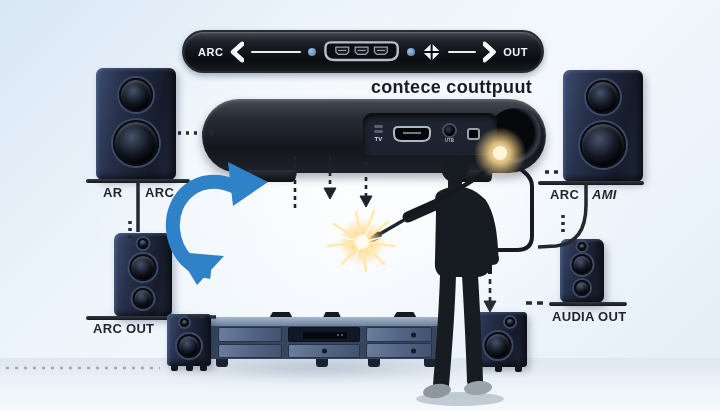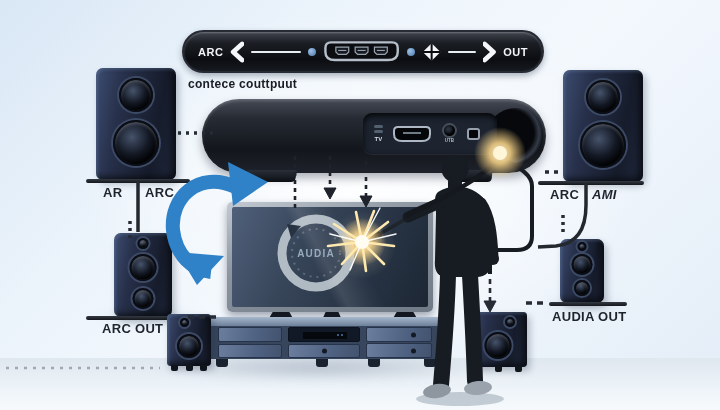--- a/index.html
+++ b/index.html
@@ -16,22 +16,22 @@
   
   .banner{position:absolute; left:182px; top:30px; width:362px; height:43px;
     border-radius:22px;
     background:linear-gradient(180deg,#41454e 0%,#1b1e24 28%,#0b0d11 70%,#16191f 100%);
     border:2px solid #272b33; box-shadow:0 3px 6px rgba(30,45,70,.35), inset 0 1px 2px rgba(255,255,255,.25);
     display:flex; align-items:center; padding:0 14px; gap:7px;}
   .banner-label{color:#f2f4f7; font-size:11px; font-weight:700; letter-spacing:.5px;}
   .b-line{height:2px; background:#e8edf2; border-radius:1px;}
   .b-dot{width:8px; height:8px; border-radius:50%; background:radial-gradient(circle at 35% 35%, #9fc2e6, #4a77a8); flex:0 0 auto;}
   
-  .caption{position:absolute; left:188px; top:77px; width:362px; text-align:left;
-    font-size:12px; font-weight:700; color:#191c22; letter-spacing:.3px;}
+  .caption{position:absolute; left:170px; top:77px; width:362px; text-align:right;
+    font-size:18px; font-weight:700; color:#191c22; letter-spacing:.3px;}
   
   .soundbar{position:absolute; left:202px; top:99px; width:344px; height:74px; border-radius:38px;
     background:linear-gradient(180deg,#454a55 0%,#262b34 26%,#13161c 68%,#1e222a 100%);
     box-shadow:0 5px 10px rgba(25,35,55,.35), inset 0 2px 3px rgba(255,255,255,.18);}
   .sb-end{position:absolute; right:3px; top:9px; width:56px; height:56px; border-radius:50%;
     background:radial-gradient(circle at 42% 45%, #06080c 52%, #343b47 64%, #12151b 72%);}
   .sb-panel{position:absolute; left:161px; top:14px; width:134px; height:41px; border-radius:9px;
     background:#1d2430; box-shadow:inset 0 3px 6px rgba(0,0,0,.85), 0 1px 1px rgba(255,255,255,.08);
     display:flex; align-items:center; padding:0 9px; gap:8px;}
   .sb-tv{display:flex; flex-direction:column; align-items:center; gap:2px;}
@@ -138,47 +138,30 @@
   <div class="shelf" style="left:538px; top:181px; width:106px;"></div>
   <div class="lbl" style="left:550px; top:187px;">ARC</div>
   <div class="lbl" style="left:592px; top:187px;font-style:italic;">AMI</div>
 
   <div class="tower" style="left:114px; top:233px; width:58px; height:84px;">
     <span class="driver" style="top:5px; width:11px; height:11px;"></span>
     <span class="driver" style="top:21px; width:27px; height:27px;"></span>
     <span class="driver" style="top:55px; width:21px; height:21px;"></span>
   </div>
   <div class="shelf" style="left:86px; top:316px; width:98px;"></div>
-  <div class="lbl" style="left:102px; top:321px;">ARC OUT</div>
+  <div class="lbl" style="left:93px; top:321px;">ARC OUT</div>
 
   <div class="tower" style="left:560px; top:239px; width:44px; height:64px;">
     <span class="driver" style="top:3px; width:9px; height:9px;"></span>
     <span class="driver" style="top:15px; width:21px; height:21px;"></span>
     <span class="driver" style="top:41px; width:16px; height:16px;"></span>
   </div>
   <div class="shelf" style="left:549px; top:302px; width:78px;"></div>
   <div class="lbl" style="left:552px; top:309px;">AUDIA OUT</div>
 
-  <div class="tv">
-    <div class="tv-screen">
-      <svg class="icon-svg" style="position:absolute; inset:0;" width="196" height="100" viewBox="0 0 196 100">
-        <defs>
-          <radialGradient id="scrGlow" cx="50%" cy="50%" r="50%">
-            <stop offset="0%" stop-color="#fff3d0" stop-opacity=".28"></stop>
-            <stop offset="100%" stop-color="#fff3d0" stop-opacity="0"></stop>
-          </radialGradient>
-        </defs>
-        <circle cx="130" cy="38" r="34" fill="url(#scrGlow)"></circle>
-        <circle cx="84" cy="46" r="34" fill="none" stroke="#ccd6dc" stroke-opacity=".82" stroke-width="9"></circle>
-        <circle cx="84" cy="46" r="24" fill="none" stroke="#dbe4ea" stroke-opacity=".25" stroke-width="2" stroke-dasharray="2 5"></circle>
-        <polygon points="55,17 69,19 59,31" fill="#273242"></polygon>
-      </svg>
-      <div class="tv-text">AUDIA</div>
-    </div>
-  </div>
   <div class="tv-foot" style="left:268px;"></div>
   <div class="tv-foot" style="left:392px;"></div>
   <div class="tv-foot" style="left:322px; width:20px;"></div>
 
   <div class="cabinet">
     <div class="cab-top"></div>
     <div class="cab-body">
       <div class="drawer" style="left:8px;  top:1px;  width:64px; height:15px;"></div>
       <div class="drawer" style="left:8px;  top:18px; width:64px; height:14px;"></div>
       <div class="cab-open" style="left:78px; top:1px; width:72px; height:15px;">

